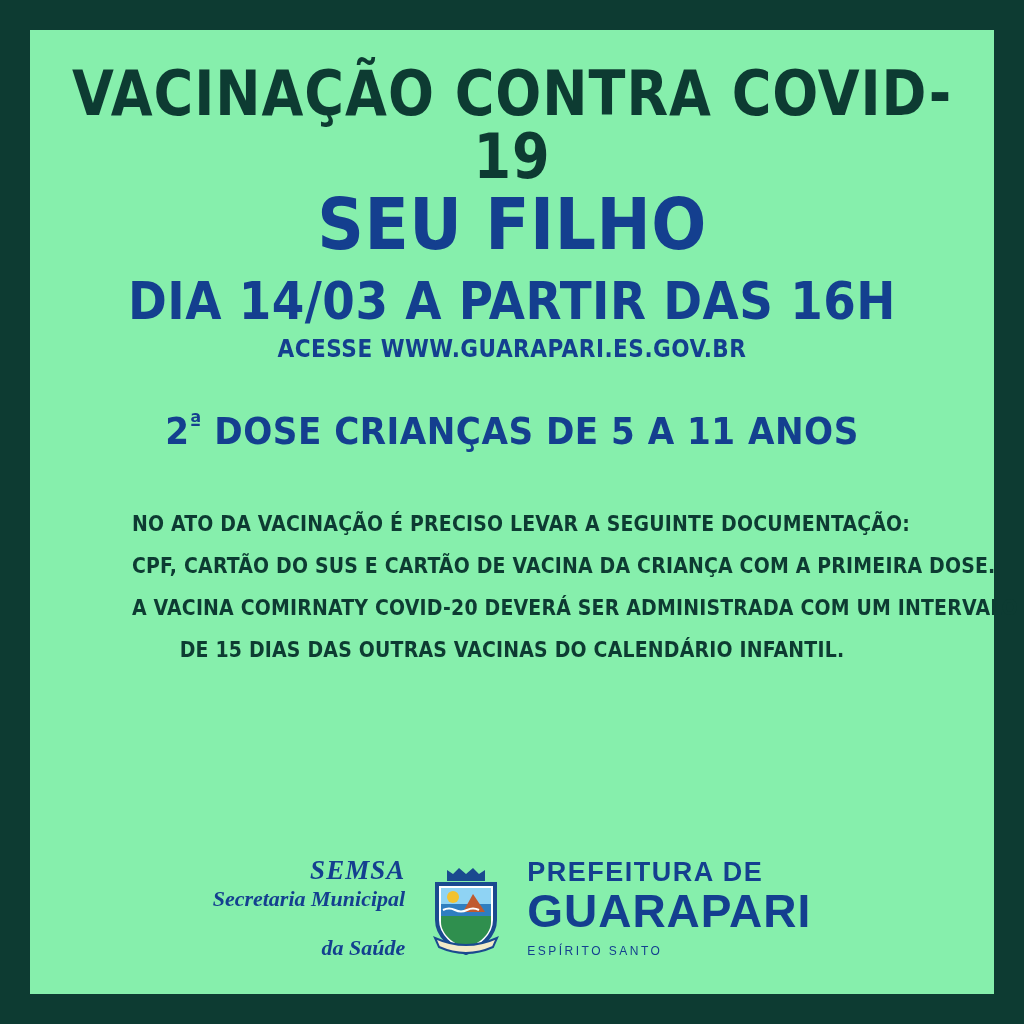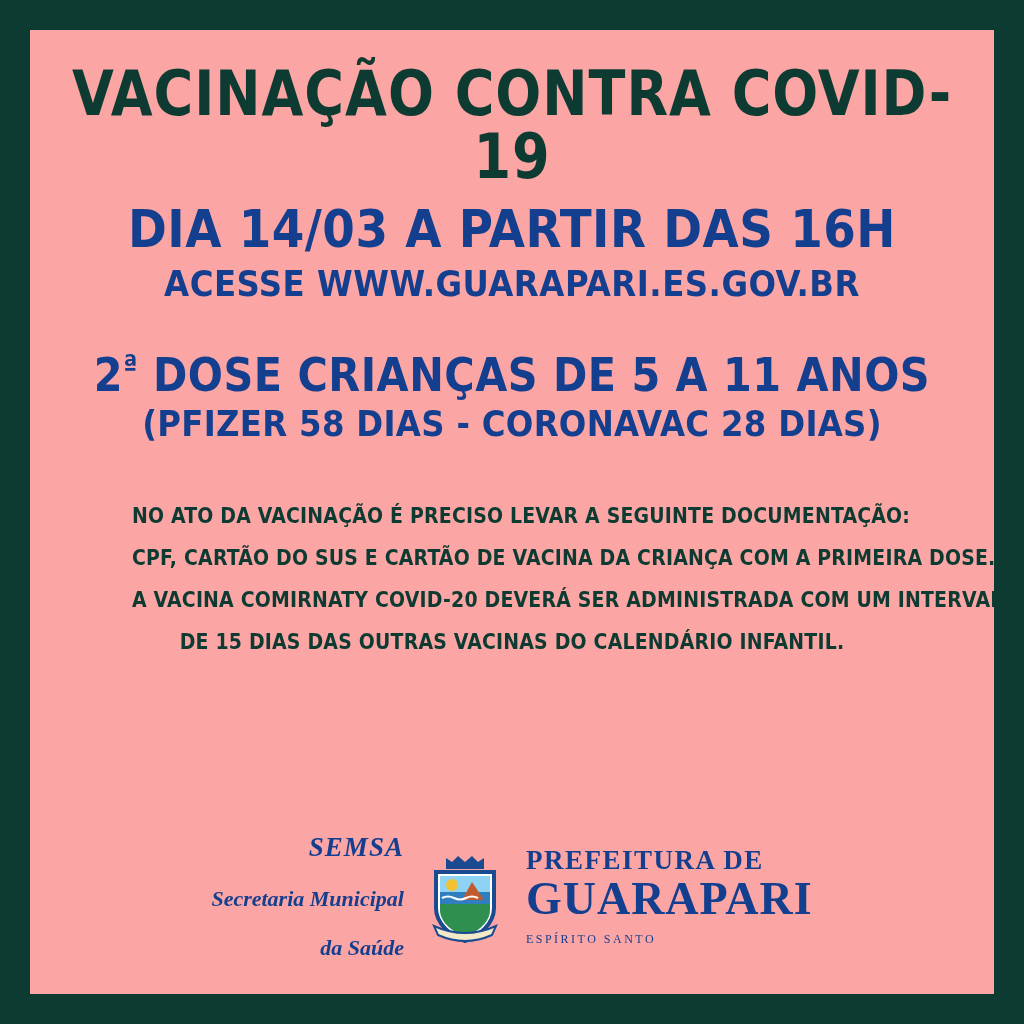--- a/index.html
+++ b/index.html
@@ -13,21 +13,21 @@
     background: #0d3b32;
     font-family: "Liberation Sans", sans-serif;
     overflow: hidden;
   }
   .poster {
     position: absolute;
     left: 30px;
     top: 30px;
     width: 964px;
     height: 964px;
-    background: #fca5a5;
+    background: #86efac;
     box-sizing: border-box;
     display: flex;
     flex-direction: column;
     align-items: center;
   }
 
   
   .title-main {
     margin-top: 32px;
     color: #0d3b32;
@@ -59,28 +59,28 @@
     letter-spacing: 0.5px;
   }
   .line-dia {
     margin-top: 14px;
     font-size: 52px;
     line-height: 1.05;
     letter-spacing: 0.5px;
   }
   .line-acesse {
     margin-top: 8px;
-    font-size: 36px;
+    font-size: 24px;
     line-height: 1.05;
     letter-spacing: 0.5px;
   }
 
   .line-dose {
     margin-top: 48px;
-    font-size: 46px;
+    font-size: 38px;
     line-height: 1.02;
     letter-spacing: 0.5px;
   }
   .line-dose sup {
     font-size: 0.62em;
     vertical-align: super;
   }
   .line-interval {
     margin-top: 6px;
     font-size: 36px;
@@ -115,32 +115,32 @@
   }
   .semsa {
     text-align: right;
     color: #143f8f;
     font-family: "Liberation Serif", serif;
     font-style: italic;
     font-weight: 700;
     line-height: 1.14;
   }
   .semsa .l1 { font-size: 27px; letter-spacing: 1px; }
-  .semsa .l2 { font-size: 22px; margin-top: 23px; }
+  .semsa .l2 { font-size: 22px; }
   .semsa .l3 { font-size: 22px; margin-top: 24px; }
 
   .coat {
     width: 86px;
     height: 96px;
     position: relative;
   }
 
   .pref {
     color: #143f8f;
-    font-family: Liberation Serif, serif;
+    font-family: Liberation Sans, sans-serif;
     font-weight: 700;
     line-height: 1.0;
     text-align: left;
   }
   .pref .p1 { font-size: 27px; letter-spacing: 1.5px; }
   .pref .p2 { font-size: 46px; letter-spacing: 1px; margin-top: 2px; }
   .pref .p3 {
     font-size: 12px;
     letter-spacing: 2.5px;
     margin-top: 11px;
@@ -148,27 +148,27 @@
     font-weight: 400;
   }
 </style>
 </head>
 <body>
 
 <div class="poster">
 
   <div class="title-main">VACINAÇÃO CONTRA COVID-19</div>
 
+  <div class="block-blue line-seufilho">SEU FILHO</div>
   <div class="block-blue line-dia">DIA 14/03 A PARTIR DAS 16H</div>
   <div class="block-blue line-acesse">ACESSE WWW.GUARAPARI.ES.GOV.BR</div>
 
   <div class="block-blue line-dose">
     <span>2</span><sup>ª</sup><span> DOSE CRIANÇAS DE 5 A 11 ANOS</span>
   </div>
-  <div class="block-blue line-interval">(PFIZER 58 DIAS - CORONAVAC 28 DIAS)</div>
 
   <div class="notes">
     <div>NO ATO DA VACINAÇÃO É PRECISO LEVAR A SEGUINTE DOCUMENTAÇÃO:</div>
     <div>CPF, CARTÃO DO SUS E CARTÃO DE VACINA DA CRIANÇA COM A PRIMEIRA DOSE.</div>
     <div>A VACINA COMIRNATY COVID-20 DEVERÁ SER ADMINISTRADA COM UM INTERVALO</div>
     <div>DE 15 DIAS DAS OUTRAS VACINAS DO CALENDÁRIO INFANTIL.</div>
   </div>
 
   <div class="footer">
 

